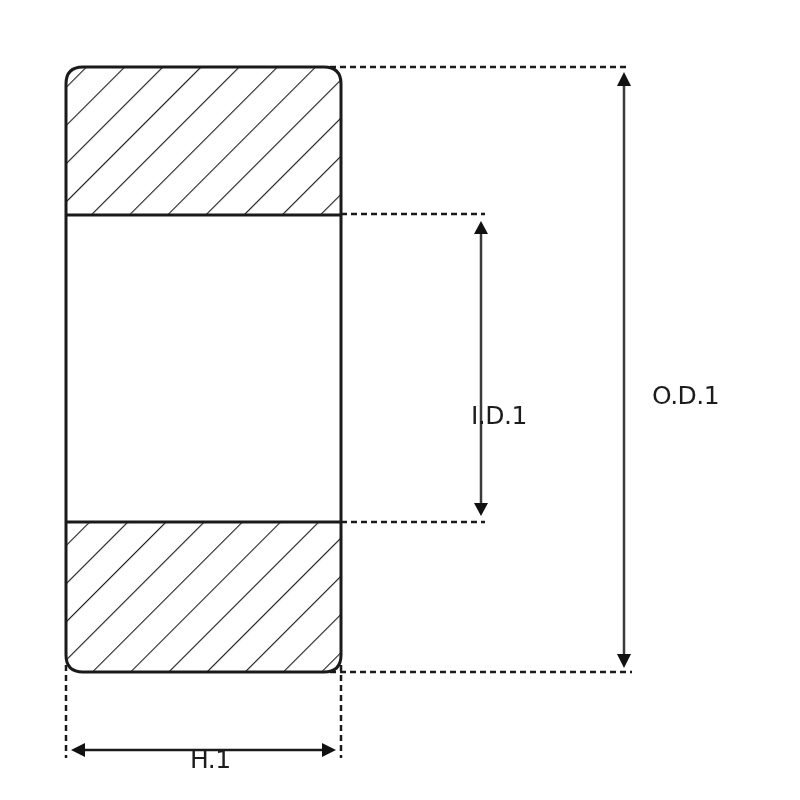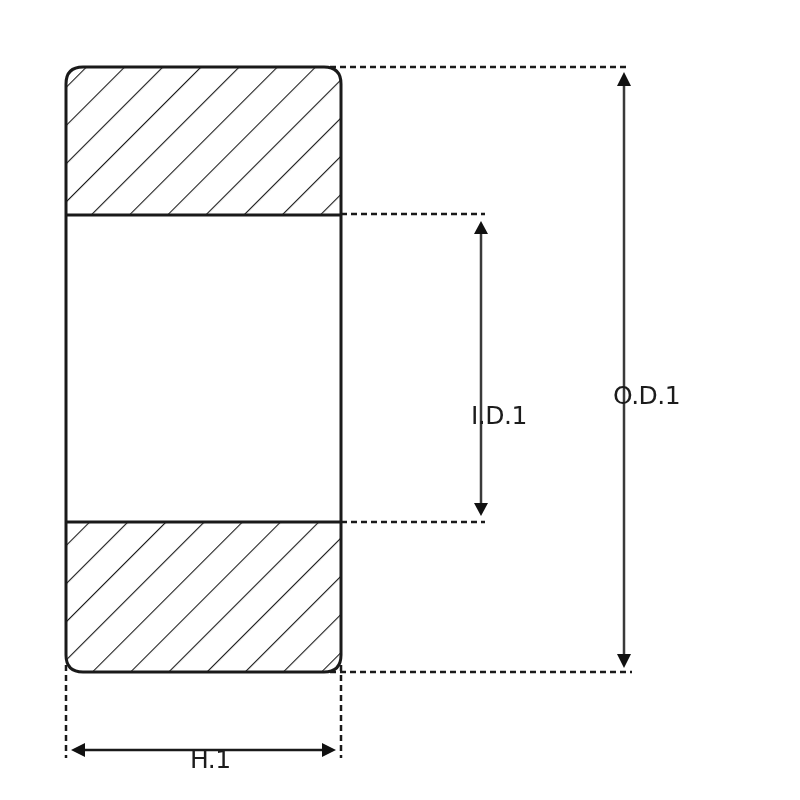--- a/index.html
+++ b/index.html
@@ -72,14 +72,14 @@
   </g>
 
   <g>
     <line x1="84" y1="750" x2="323" y2="750" stroke="#1a1a1a" stroke-width="2.5"></line>
     <path d="M85,743 L71,750 L85,757 Z" fill="#111"></path>
     <path d="M322,743 L336,750 L322,757 Z" fill="#111"></path>
   </g>
 </svg>
 
 <div class="label" style="left:471px; top:366px;margin-top:35px;">I.D.1</div>
-<div class="label" style="left:613px; top:381px;">O.D.1</div>
+<div class="label" style="left:652px; top:381px;">O.D.1</div>
 <div class="label" style="left:190px; top:713px;margin-top:32px;">H.1</div>
 
 </body></html>

